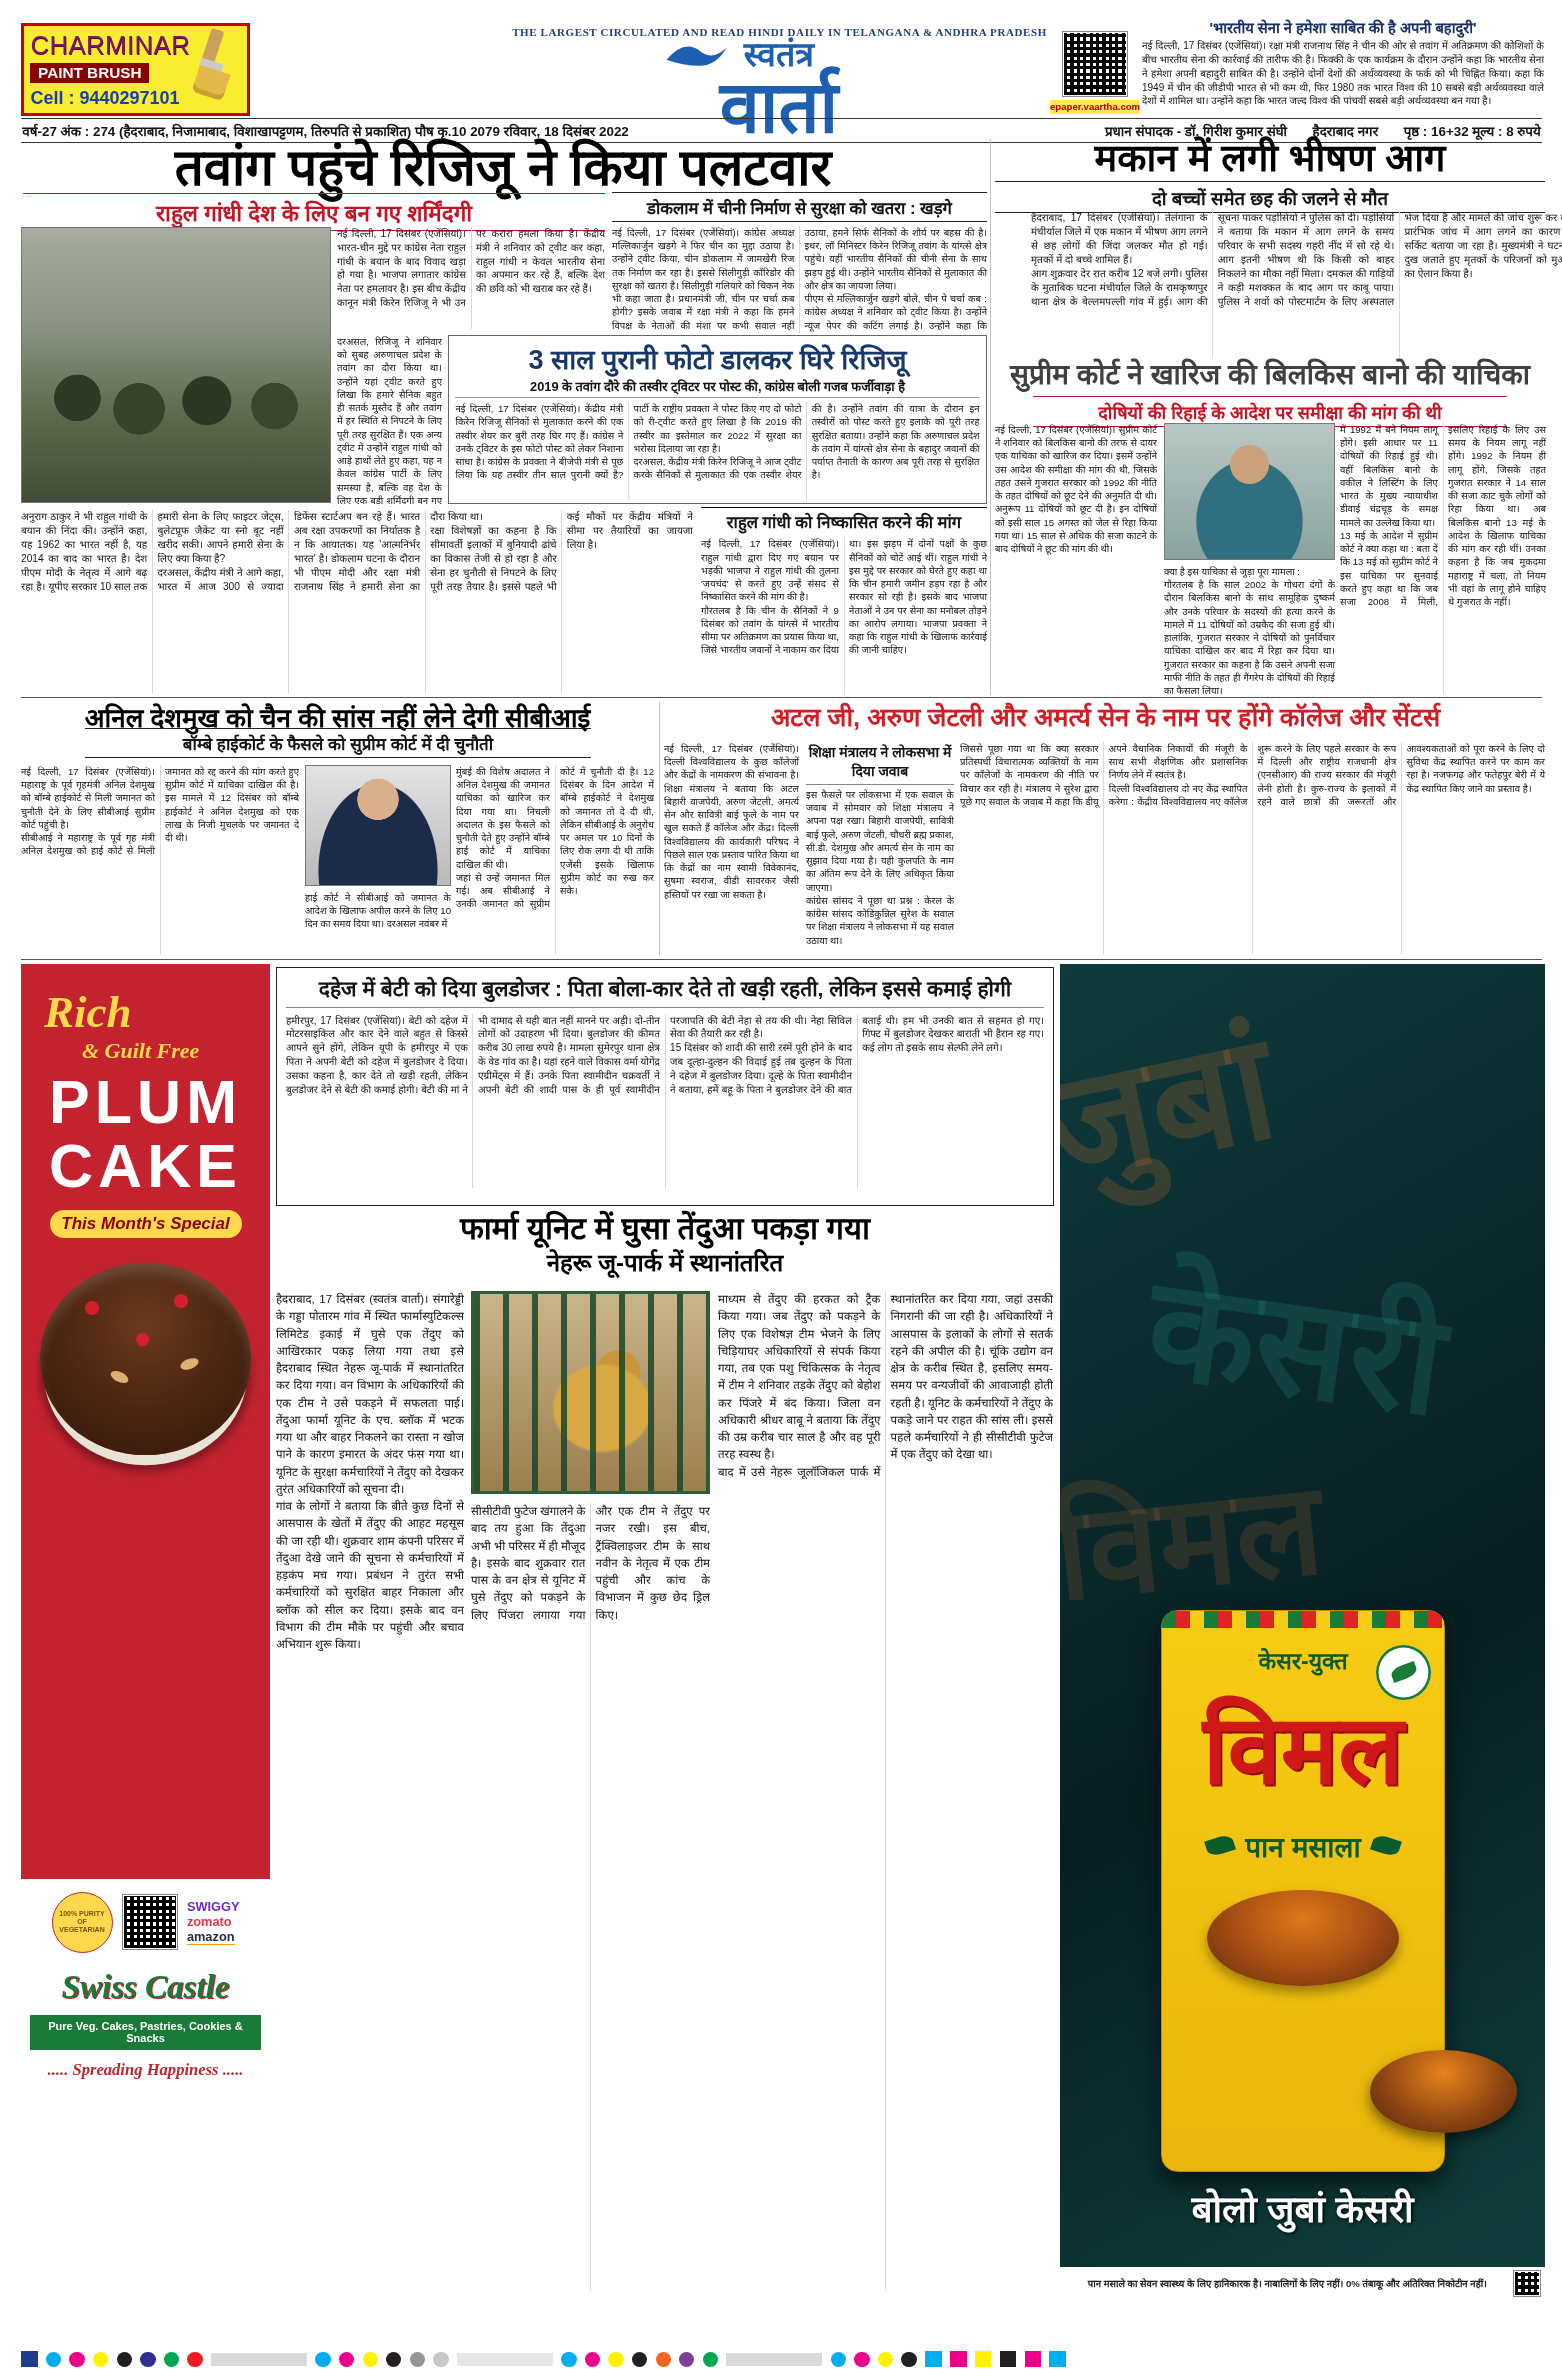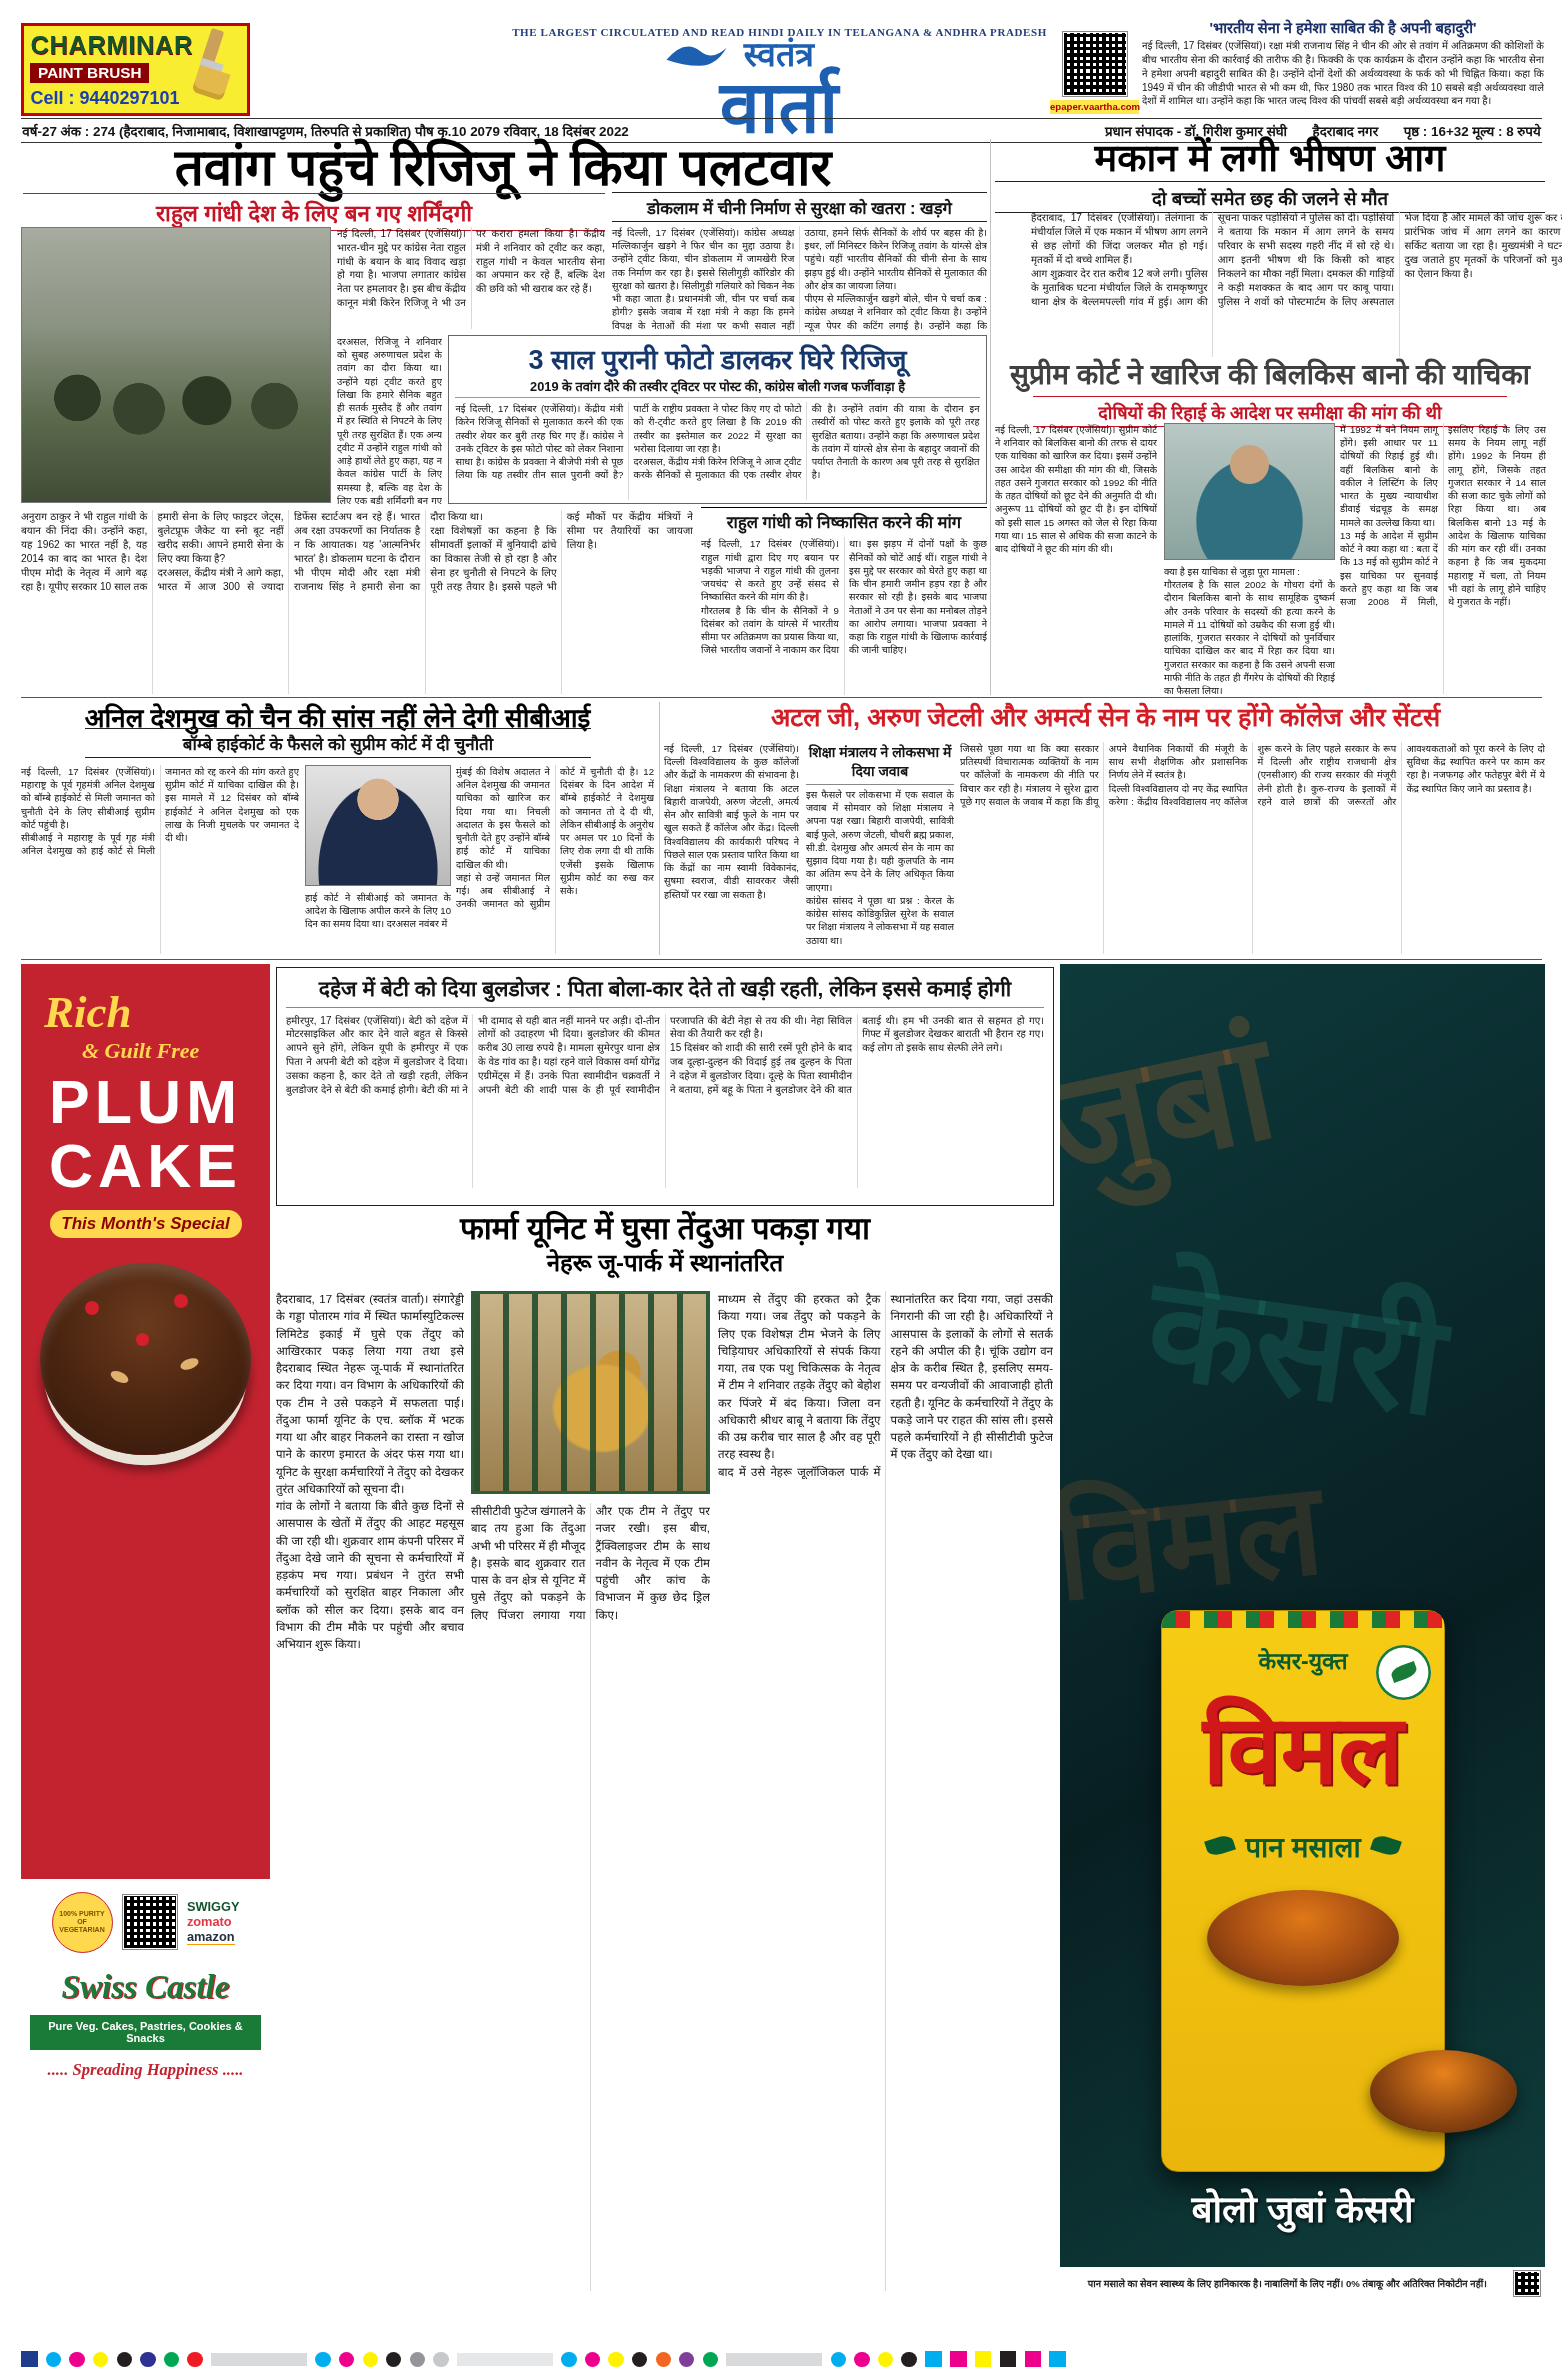--- a/index.html
+++ b/index.html
@@ -27,21 +27,21 @@
   .sw.bar{height:12.8px;width:77px}
   #colorbar{display:flex;align-items:center;gap:8.3px}
   .serif{font-family:"Liberation Serif","DejaVu Serif",serif}
 </style>
 </head>
 <body>
 
 <div class="page">
 
   <div class="abs" style="left:21px;top:23px;width:229px;height:93px;background:#f9ed32;border:3.2px solid #c40000;padding:5.1px 6.4px;">
-    <div style="font-size:25.5px;font-weight:700;color:#14532d;letter-spacing:0.6px;text-shadow:0.6px 0.6px 0 #7a0000;">CHARMINAR</div>
+    <div style="font-size:25.5px;font-weight:400;color:#701a75;letter-spacing:0.6px;text-shadow:0.6px 0.6px 0 #7a0000;">CHARMINAR</div>
     <div style="display:inline-block;background:#8b0000;color:#fff;font-weight:700;font-size:15.3px;padding:1.3px 7.7px;margin-top:2.6px;">PAINT BRUSH</div>
     <div style="color:#1a3faa;font-weight:800;font-size:18px;margin-top:5.1px;">Cell : 9440297101</div>
     <div class="abs" style="right:3.8px;top:2.6px;width:64px;height:77px;">
       <div style="position:absolute;left:27px;top:0;width:12.8px;height:36px;background:#caa05a;transform:rotate(18deg);border-radius:2.6px;"></div>
       <div style="position:absolute;left:20.4px;top:32px;width:23px;height:9px;background:#c9c9c9;transform:rotate(18deg);"></div>
       <div style="position:absolute;left:15.3px;top:40px;width:32px;height:28px;background:#e3b94b;transform:rotate(18deg);border-radius:0 0 6.4px 6.4px;box-shadow:inset 0 -5.1px 0 #caa02f;"></div>
     </div>
   </div>
 
   <div class="abs serif" style="left:476px;top:25.5px;width:607px;text-align:center;font-size:11px;font-weight:700;color:#23407c;letter-spacing:0.6px;">THE LARGEST CIRCULATED AND READ HINDI DAILY IN TELANGANA &amp; ANDHRA PRADESH</div>
@@ -175,21 +175,21 @@
       <div style="position:absolute;left:96px;top:70px;width:12.8px;height:12.8px;border-radius:50%;background:#d61f2c;"></div>
       <div style="position:absolute;left:70px;top:109px;width:19px;height:10.2px;border-radius:50%;background:#e0b070;transform:rotate(25deg);"></div>
       <div style="position:absolute;left:140px;top:96px;width:19px;height:10.2px;border-radius:50%;background:#e0b070;transform:rotate(-20deg);"></div>
     </div>
     <div style="position:absolute;left:0;bottom:0;width:100%;height:421px;background:#ffffff;padding:12.8px 9px;text-align:center;">
       <div style="display:flex;align-items:center;justify-content:center;gap:10.2px;">
         <div style="width:61px;height:61px;border-radius:50%;background:#ffd84d;border:1.9px solid #c2232f;color:#7a5200;
                     font-size:7px;font-weight:800;display:flex;align-items:center;justify-content:center;padding:5.1px;line-height:1.2;">100% PURITY OF VEGETARIAN</div>
         <div class="qr" style="width:54px;height:54px;"></div>
         <div style="text-align:left;">
-          <div style="color:#14532d;font-weight:800;font-size:12.8px;">SWIGGY</div>
+          <div style="color:#6d28d9;font-weight:800;font-size:12.8px;">SWIGGY</div>
           <div style="color:#e23744;font-weight:800;font-size:12.8px;">zomato</div>
           <div style="color:#232f3e;font-weight:800;font-size:12.8px;border-bottom:1.9px solid #ff9900;display:inline-block;">amazon</div>
         </div>
       </div>
       <div class="serif" style="margin-top:16.6px;font-size:33px;font-weight:700;font-style:italic;color:#1a7a38;text-shadow:1.3px 1.3px 0 #c2232f;">Swiss Castle</div>
       <div style="margin-top:9px;background:#1a7a38;color:#fff;font-weight:700;font-size:11px;padding:5.1px 2.6px;">Pure Veg. Cakes, Pastries, Cookies &amp; Snacks</div>
       <div class="serif" style="margin-top:10.2px;color:#c2232f;font-style:italic;font-weight:700;font-size:16.6px;">..... Spreading Happiness .....</div>
     </div>
   </div>
 

